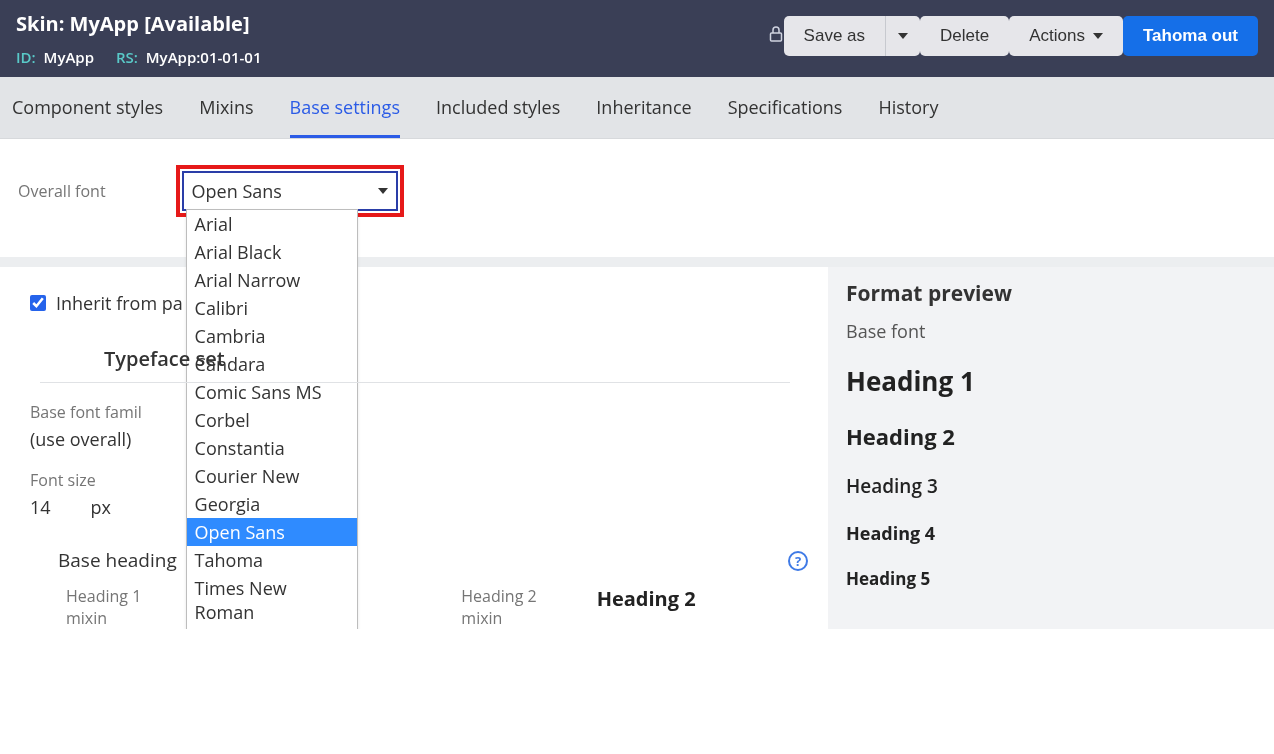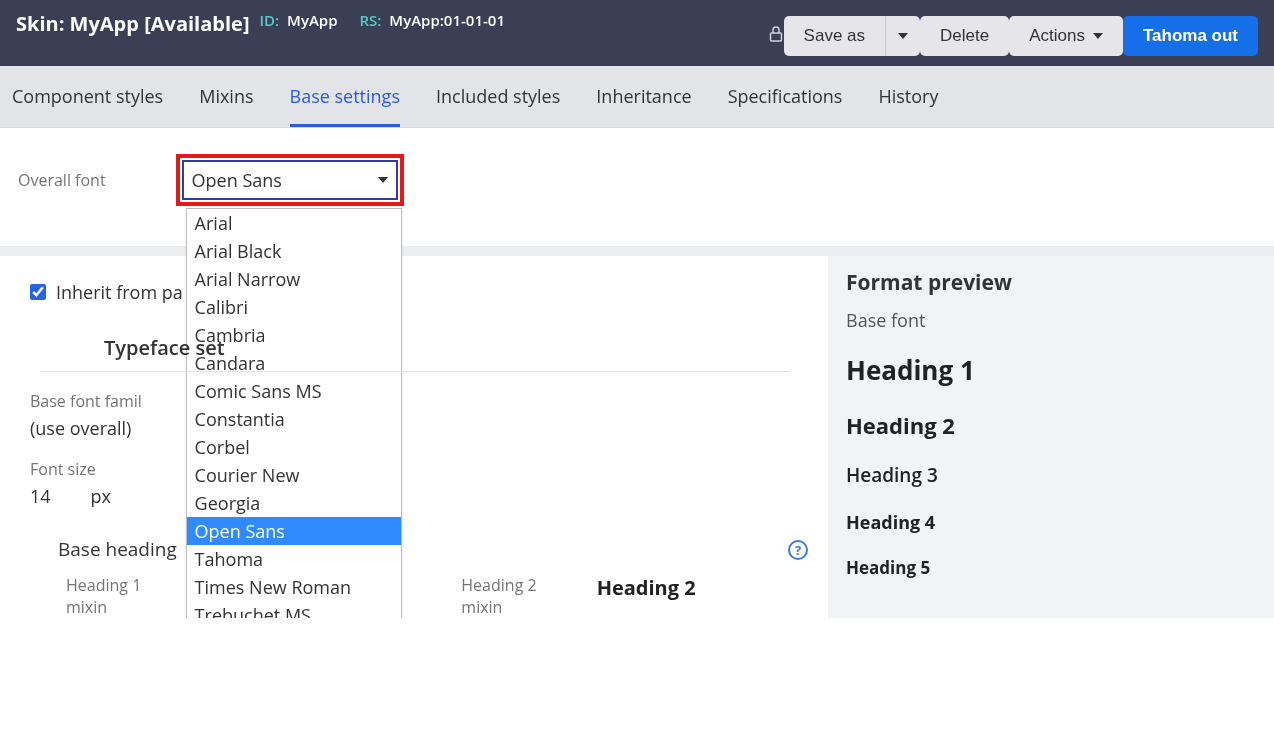--- a/index.html
+++ b/index.html
@@ -1,20 +1,20 @@
 <!DOCTYPE html>
 <html><head>
 <meta charset="utf-8">
 <style>
 * { box-sizing: border-box; margin: 0; padding: 0; }
 body { font-family: "Open Sans", "Segoe UI", Arial, sans-serif; font-size: 15px; color: #333; background: #fff; width: 1274px; }
 
 
 .header { background: #3a3f56; color: #fff; padding: 10px 16px 10px 16px; display: flex; align-items: flex-start; justify-content: space-between; }
-.header-left { display: flex; gap: 10px; }
+.header-left { display: flex; flex-direction: column; gap: 10px; }
 .page-title { font-size: 20px; font-weight: 700; }
 .page-title .avail { font-weight: 700; }
 .meta { font-size: 15px; font-weight: 600; }
 .meta .label-id { color: #59c9c8; margin-right: 4px; }
 .meta .value { color: #fff; margin-right: 18px; }
 .meta .label-rs { color: #59c9c8; margin-right: 4px; }
 .header-right { display: flex; align-items: center; padding-top: 6px; }
 .lock-icon { color: #cfd3e0; }
 .btn { background: #e6e6ea; color: #333; border: none; border-radius: 5px; padding: 10px 20px; font-size: 17px; cursor: pointer; display: flex; align-items: center; gap: 8px; }
 .btn-split { display: flex; }
@@ -33,21 +33,21 @@
 .left { flex: 1; }
 .right { width: 446px; background: #f2f3f5; padding: 12px 18px; }
 
 
 .overall-row { display: flex; align-items: center; padding: 26px 18px 40px 18px; gap: 70px; border-bottom: 10px solid #eceef0; }
 .overall-label { color: #757575; font-size: 16px; }
 
 
 .dropdown-wrap { position: relative; border: 4px solid #e61919; padding: 2px 2px 2px 2px; }
 .dropdown-select { width: 216px; border: 2px solid #2a3ea8; background: #fff; padding: 6px 8px; font-size: 18px; display: flex; align-items: center; justify-content: space-between; cursor: pointer; }
-.dropdown-list { position: absolute; top: 50px; left: 6px; width: 216px; background: #fff; border: 1px solid #bdbdbd; box-shadow: 0 2px 3px rgba(0,0,0,0.1); }
+.dropdown-list { position: absolute; top: 40px; left: 6px; width: 172px; background: #fff; border: 1px solid #bdbdbd; box-shadow: 0 2px 3px rgba(0,0,0,0.1); }
 .dropdown-item { padding: 2px 8px; font-size: 18px; cursor: pointer; }
 .dropdown-item.selected { background: #2f8bff; color: #fff; }
 
 
 .inherit-row { display: flex; align-items: center; gap: 10px; padding: 24px 30px 24px 30px; font-size: 18px; }
 .typeface-title { font-size: 20px; font-weight: 600; padding: 6px 30px 10px 64px; border-bottom: 1px solid #e0e2e5; margin: 0 18px 18px 18px; margin-left: 40px; width: 750px;}
 .field-group { padding-left: 30px; margin-bottom: 18px; }
 .field-label { color: #757575; font-size: 16px; margin-bottom: 4px; }
 .field-value { font-size: 18px; }
 .font-size-row { display: flex; gap: 40px; align-items: baseline; }
@@ -127,22 +127,22 @@
         <span class="caret-down"></span>
       </div>
       <div class="dropdown-list">
         <div class="dropdown-item">Arial</div>
         <div class="dropdown-item">Arial Black</div>
         <div class="dropdown-item">Arial Narrow</div>
         <div class="dropdown-item">Calibri</div>
         <div class="dropdown-item">Cambria</div>
         <div class="dropdown-item">Candara</div>
         <div class="dropdown-item">Comic Sans MS</div>
+        <div class="dropdown-item">Corbel</div>
         <div class="dropdown-item">Constantia</div>
-        <div class="dropdown-item">Corbel</div>
         <div class="dropdown-item">Courier New</div>
         <div class="dropdown-item">Georgia</div>
         <div class="dropdown-item selected">Open Sans</div>
         <div class="dropdown-item">Tahoma</div>
         <div class="dropdown-item">Times New Roman</div>
         <div class="dropdown-item">Trebuchet MS</div>
         <div class="dropdown-item">Verdana</div>
         <div class="dropdown-item">other...</div>
       </div>
     </div>

